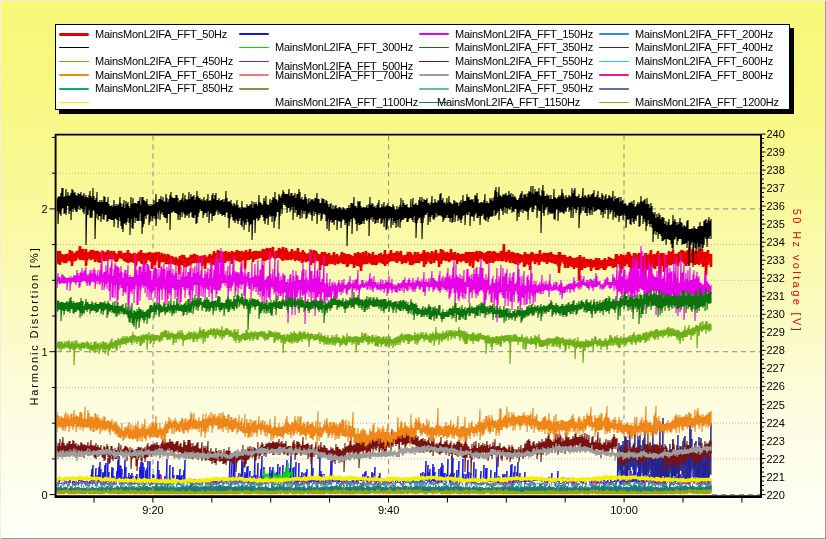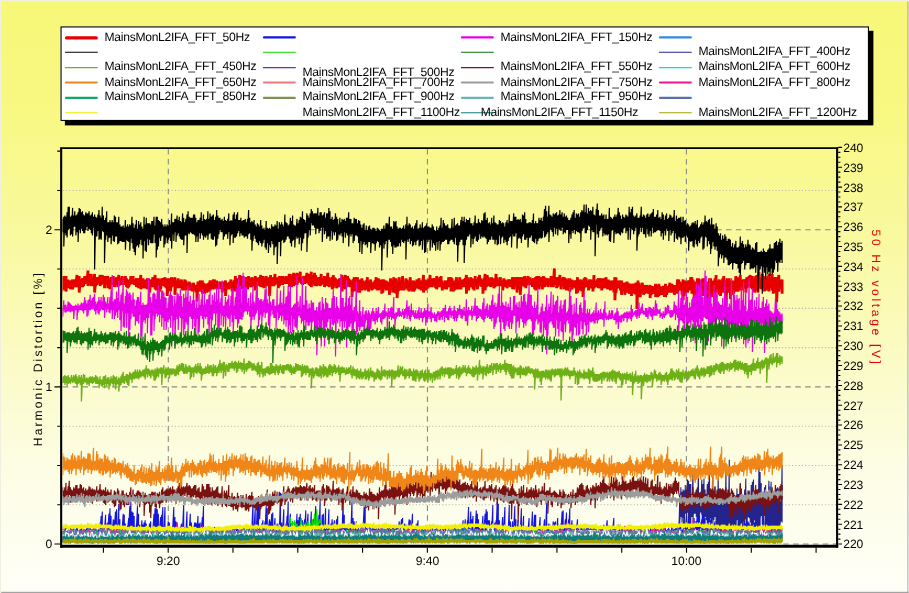--- a/index.html
+++ b/index.html
@@ -197,23 +197,26 @@
 <text x="37" y="325" font-family="Liberation Sans, sans-serif" font-size="11px" letter-spacing="1.9" text-anchor="middle" transform="rotate(-90 37 325)">Harmonic Distortion [%]</text>
 <text x="792" y="270" font-family="Liberation Sans, sans-serif" font-size="11px" letter-spacing="2.4" fill="#e80000" text-anchor="middle" transform="rotate(90 792 270)">50 Hz voltage [V]</text>
 </svg>
 <div id="legend">
 <div class="ll" style="left:3px;top:7.5px;height:3px;background:#e80000"></div>
 <div class="lt" style="left:39px;top:2.5px">MainsMonL2IFA_FFT_50Hz</div>
 <div class="ll" style="left:183px;top:8.2px;height:1.6px;background:#1515e0"></div>
 <div class="ll" style="left:363px;top:8.2px;height:1.6px;background:#e800e8"></div>
 <div class="lt" style="left:399px;top:2.5px">MainsMonL2IFA_FFT_150Hz</div>
 <div class="ll" style="left:543px;top:8.2px;height:1.6px;background:#2e8ae0"></div>
+<div class="lt" style="left:579px;top:2.5px">MainsMonL2IFA_FFT_200Hz</div>
 <div class="ll" style="left:3px;top:21.9px;height:1.6px;background:#000000"></div>
 <div class="ll" style="left:183px;top:21.9px;height:1.6px;background:#00e000"></div>
+<div class="lt" style="left:219px;top:16.2px">MainsMonL2IFA_FFT_300Hz</div>
 <div class="ll" style="left:363px;top:21.9px;height:1.6px;background:#0d730d"></div>
+<div class="lt" style="left:399px;top:16.2px">MainsMonL2IFA_FFT_350Hz</div>
 <div class="ll" style="left:543px;top:21.9px;height:1.6px;background:#24248f"></div>
 <div class="lt" style="left:579px;top:16.2px">MainsMonL2IFA_FFT_400Hz</div>
 <div class="ll" style="left:3px;top:35.6px;height:1.6px;background:#6db117"></div>
 <div class="lt" style="left:39px;top:29.9px">MainsMonL2IFA_FFT_450Hz</div>
 <div class="ll" style="left:183px;top:35.6px;height:1.6px;background:#7a1fe8"></div>
 <div class="lt" style="left:219px;top:35px">MainsMonL2IFA_FFT_500Hz</div>
 <div class="ll" style="left:363px;top:35.6px;height:1.6px;background:#7a1212"></div>
 <div class="lt" style="left:399px;top:29.9px">MainsMonL2IFA_FFT_550Hz</div>
 <div class="ll" style="left:543px;top:35.6px;height:1.6px;background:#00e0e0"></div>
 <div class="lt" style="left:579px;top:29.9px">MainsMonL2IFA_FFT_600Hz</div>
@@ -221,21 +224,20 @@
 <div class="lt" style="left:39px;top:43.6px">MainsMonL2IFA_FFT_650Hz</div>
 <div class="ll" style="left:183px;top:49.3px;height:1.6px;background:#f07878"></div>
 <div class="lt" style="left:219px;top:43.6px">MainsMonL2IFA_FFT_700Hz</div>
 <div class="ll" style="left:363px;top:49.3px;height:1.6px;background:#9c9c9c"></div>
 <div class="lt" style="left:399px;top:43.6px">MainsMonL2IFA_FFT_750Hz</div>
 <div class="ll" style="left:543px;top:49.3px;height:1.6px;background:#f01493"></div>
 <div class="lt" style="left:579px;top:43.6px">MainsMonL2IFA_FFT_800Hz</div>
 <div class="ll" style="left:3px;top:63.0px;height:1.6px;background:#12a965"></div>
 <div class="lt" style="left:39px;top:57.3px">MainsMonL2IFA_FFT_850Hz</div>
 <div class="ll" style="left:183px;top:63.0px;height:1.6px;background:#7e9151"></div>
-<div class="lt" style="left:219px;top:57.3px">MainsMonL2IFA_FFT_900Hz</div>
 <div class="ll" style="left:363px;top:63.0px;height:1.6px;background:#6fb3b3"></div>
 <div class="lt" style="left:399px;top:57.3px">MainsMonL2IFA_FFT_950Hz</div>
 <div class="ll" style="left:543px;top:63.0px;height:1.6px;background:#5c6fa8"></div>
 <div class="ll" style="left:3px;top:76.7px;height:1.6px;background:#f0f000"></div>
 <div class="ll" style="left:183px;top:76.7px;height:1.6px;background:#ffffff"></div>
 <div class="lt" style="left:219px;top:71.0px">MainsMonL2IFA_FFT_1100Hz</div>
 <div class="ll" style="left:363px;top:76.7px;height:1.6px;background:#127d7d"></div>
 <div class="lt" style="left:381px;top:71.0px">MainsMonL2IFA_FFT_1150Hz</div>
 <div class="ll" style="left:543px;top:76.7px;height:1.6px;background:#a3a300"></div>
 <div class="lt" style="left:579px;top:71.0px">MainsMonL2IFA_FFT_1200Hz</div>

